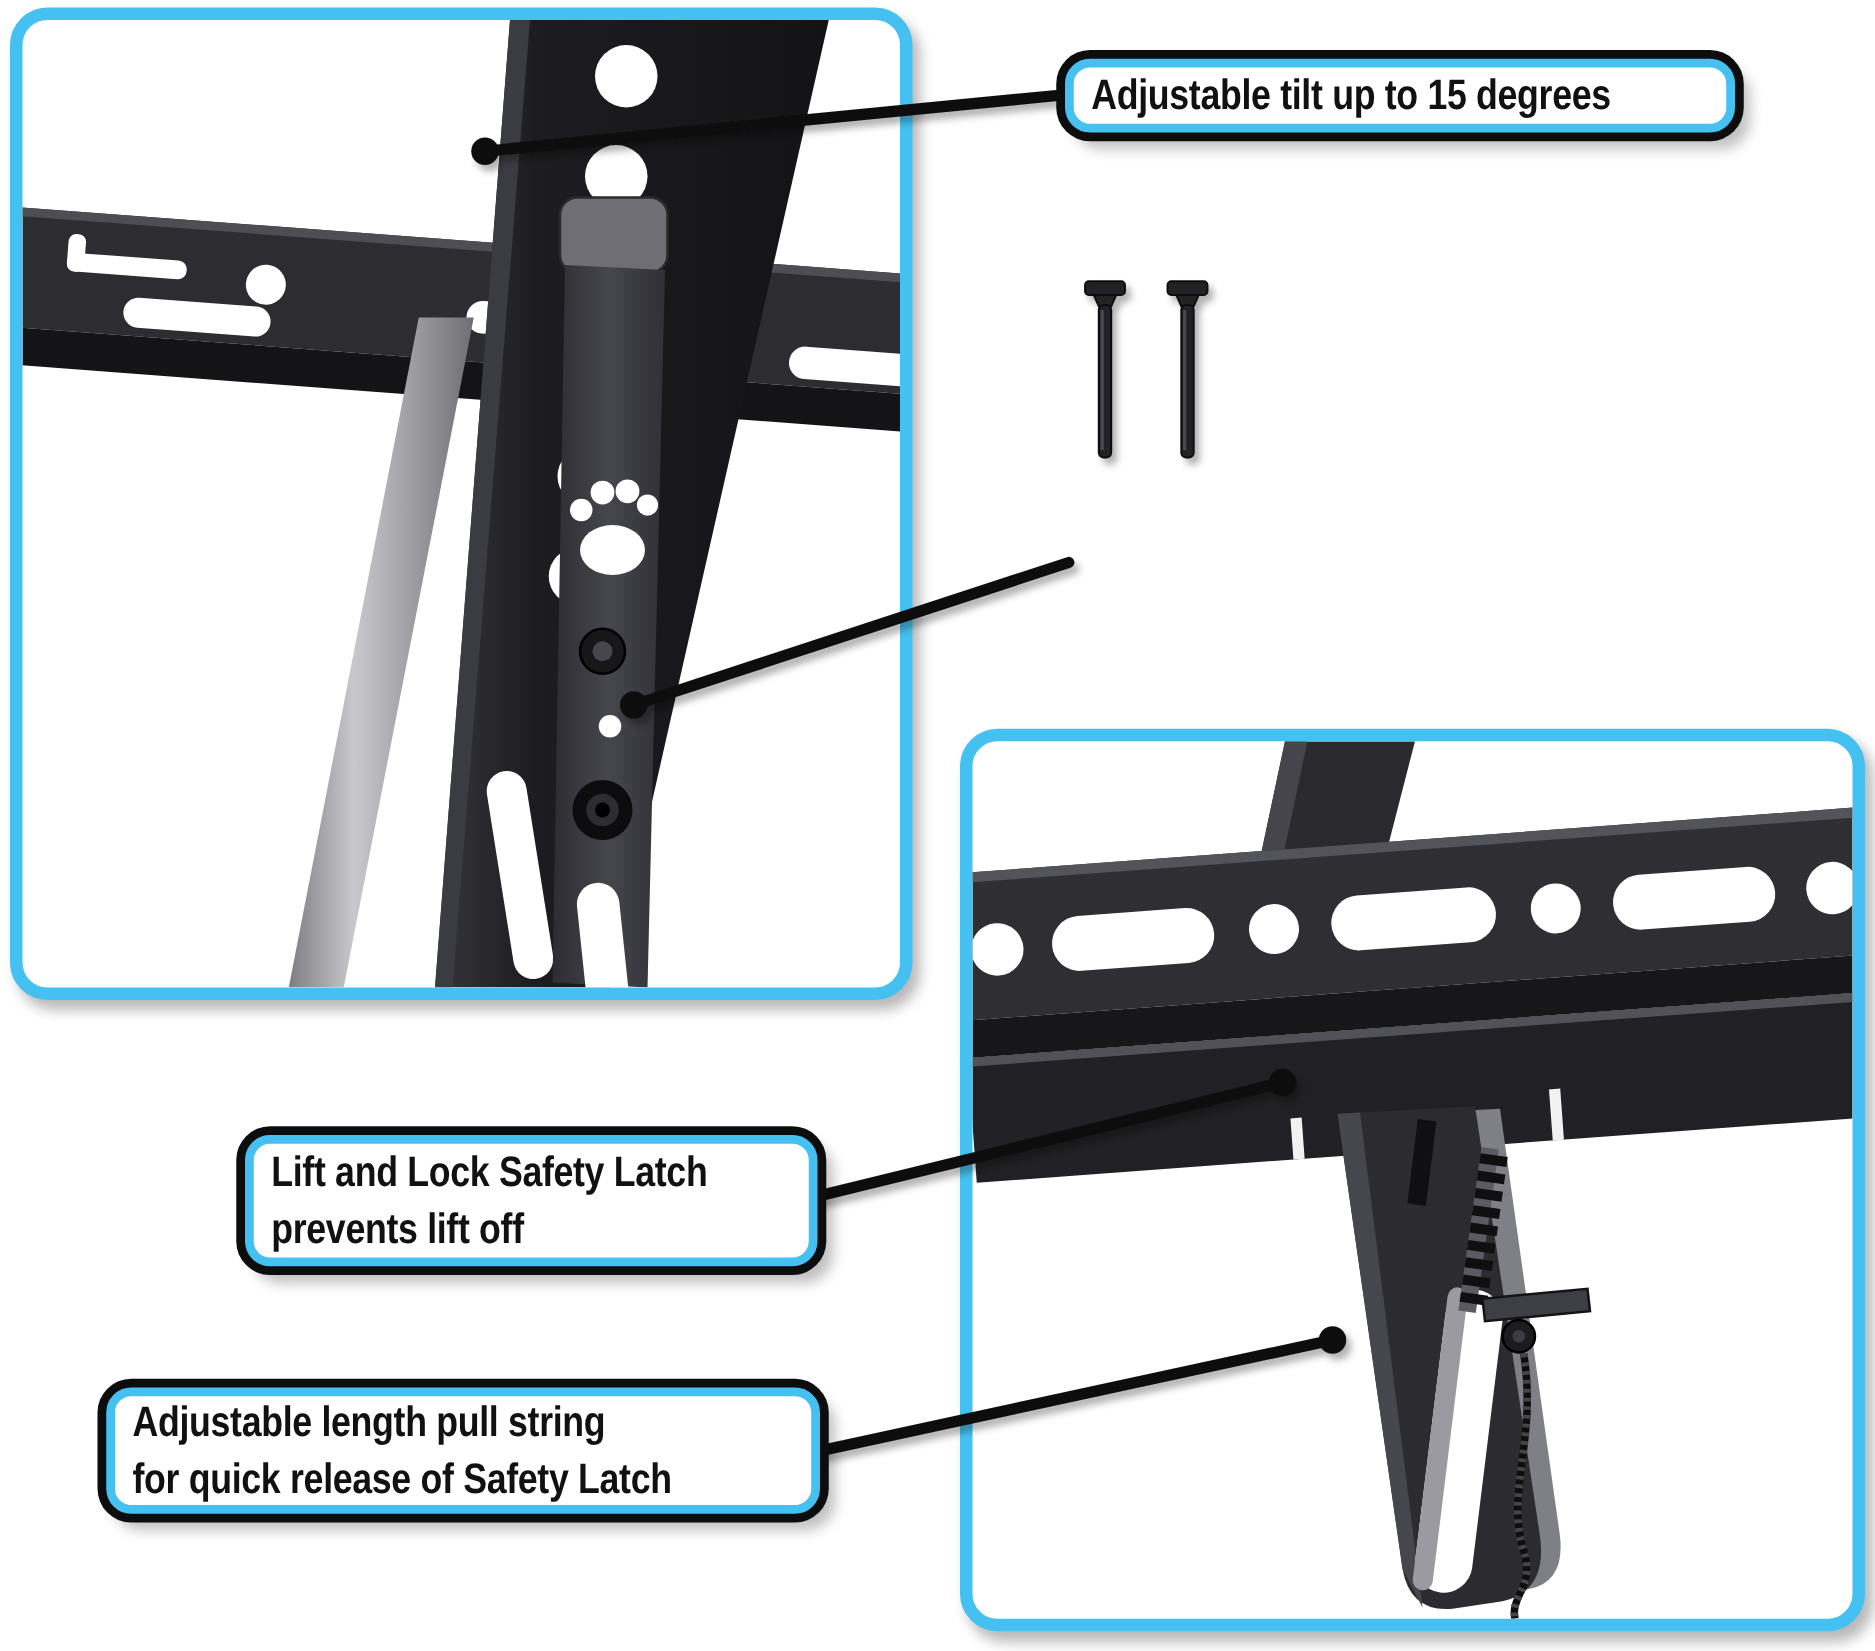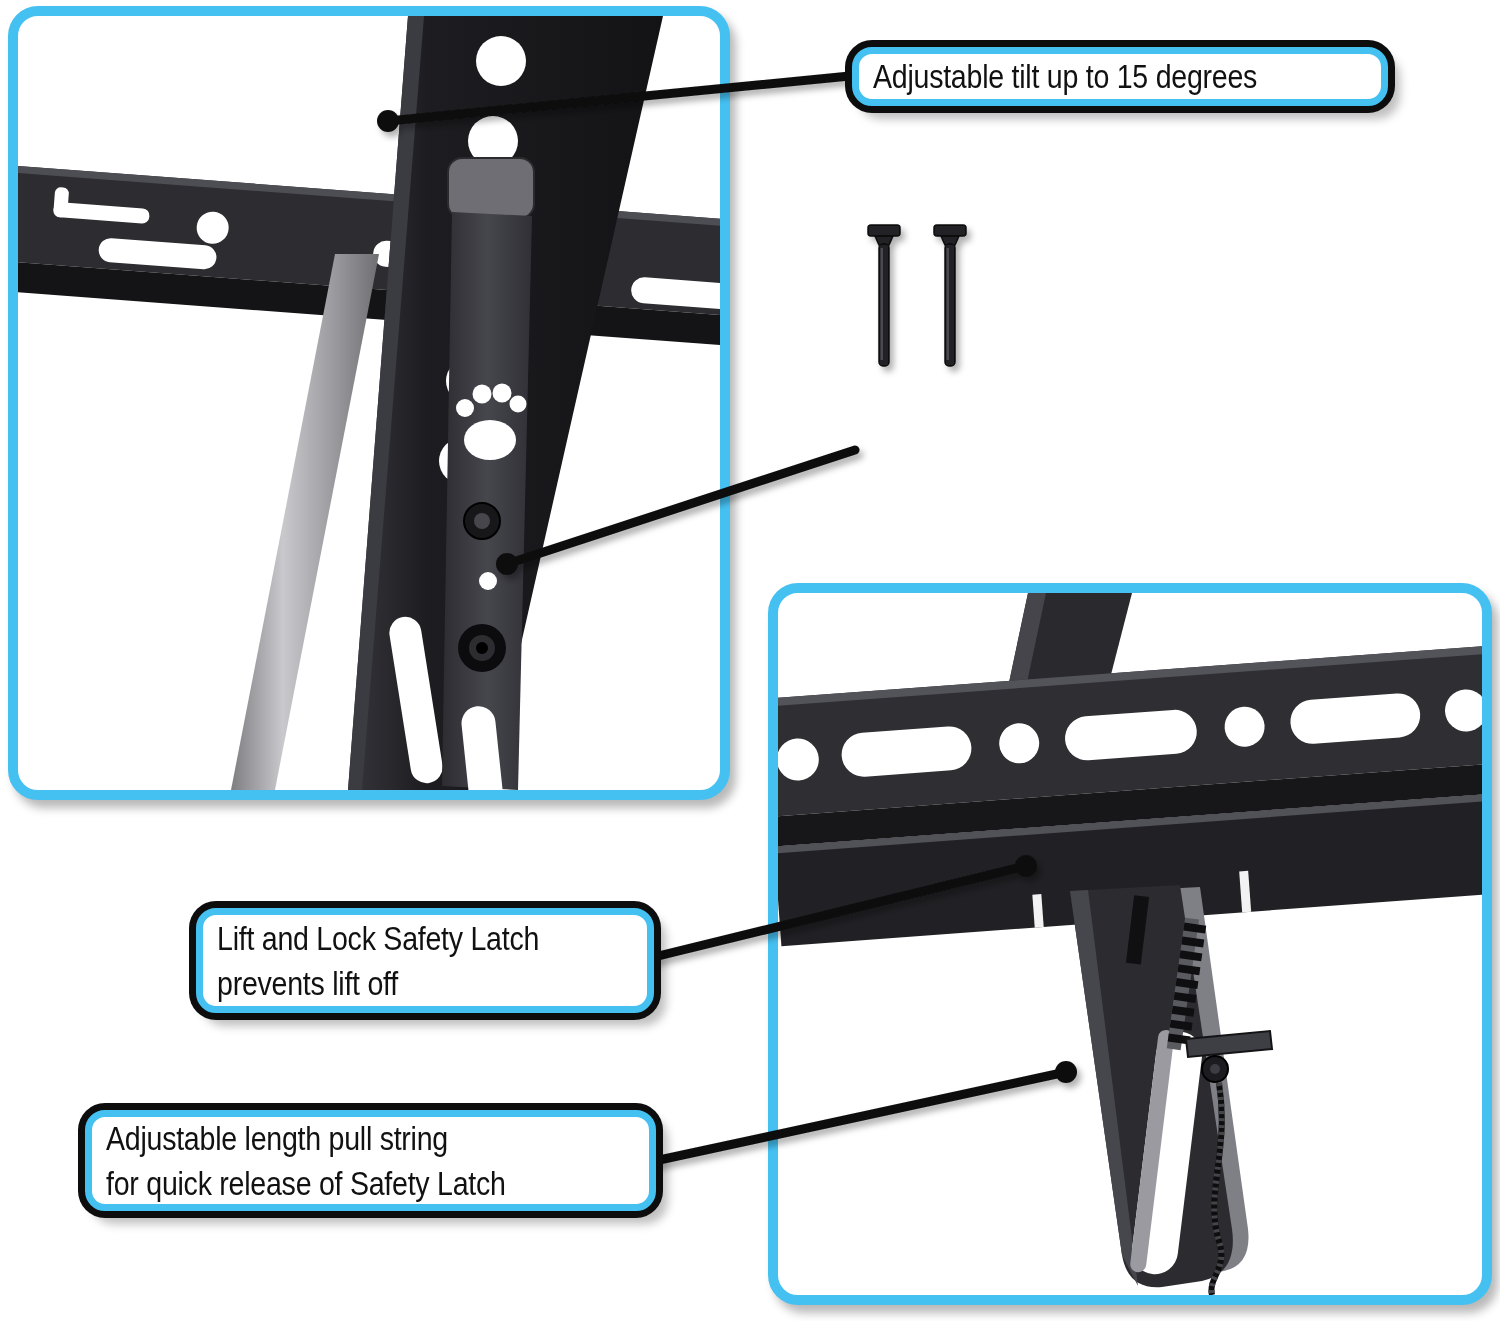--- a/index.html
+++ b/index.html
@@ -8,21 +8,21 @@
   
   .inset{position:absolute;box-sizing:border-box;border:10px solid #45C1F1;border-radius:30px;
          background:#ffffff;box-shadow:6px 8px 10px rgba(0,0,0,.28);overflow:hidden;z-index:1;}
   .inset-1{left:8px;top:6px;width:722px;height:794px;}
   .inset-2{left:768px;top:583px;width:724px;height:722px;}
   .inset svg{display:block;width:100%;height:100%;}
   
   .callout{position:absolute;box-sizing:border-box;background:#ffffff;border:7px solid #45C1F1;
            border-radius:20px;box-shadow:0 0 0 7px #0d0d0d,9px 10px 10px 3px rgba(0,0,0,.25);
            display:flex;flex-direction:column;justify-content:center;
-           padding:4px 8px 4px 14px;z-index:6;font-weight:normal;color:#111111;}
+           padding:4px 8px 4px 14px;z-index:6;font-weight:bold;color:#111111;}
   .callout span{display:block;white-space:nowrap;font-size:34px;line-height:45px;
                 letter-spacing:-.3px;transform:scaleX(.84);transform-origin:0 50%;}
   .c1{left:852px;top:47px;width:536px;height:59px;}
   .c2{left:845px;top:402px;width:540px;height:108px;}
   .c3{left:196px;top:908px;width:458px;height:105px;}
   .c4{left:85px;top:1110px;width:571px;height:101px;}
   
   .overlay{position:absolute;left:0;top:0;z-index:5;pointer-events:none;}
 </style>
 </head>

